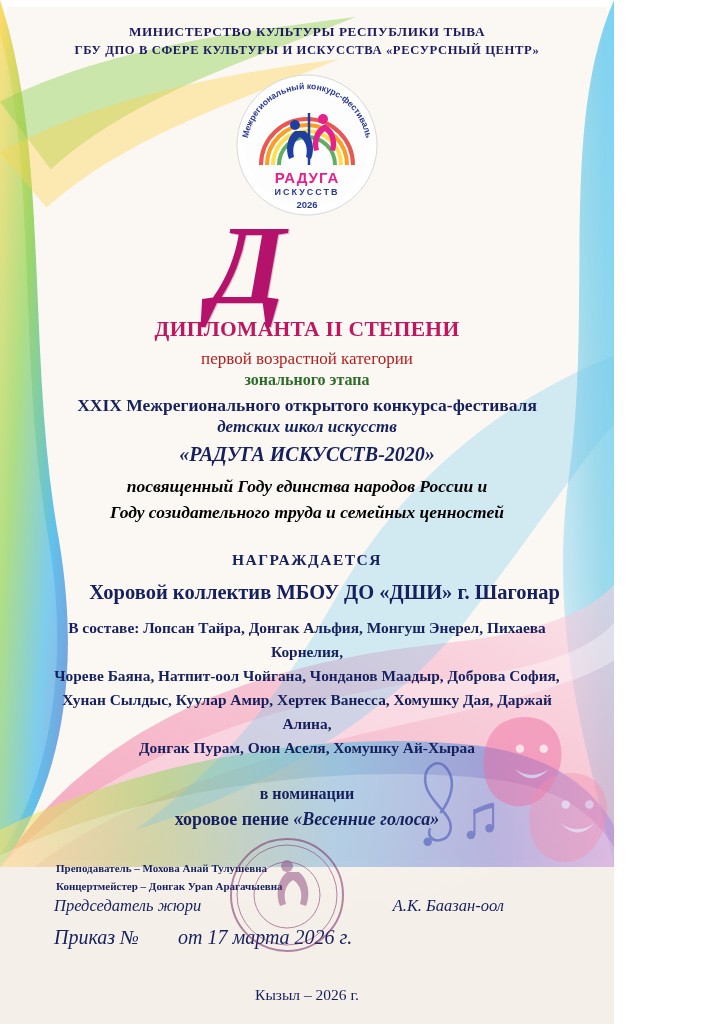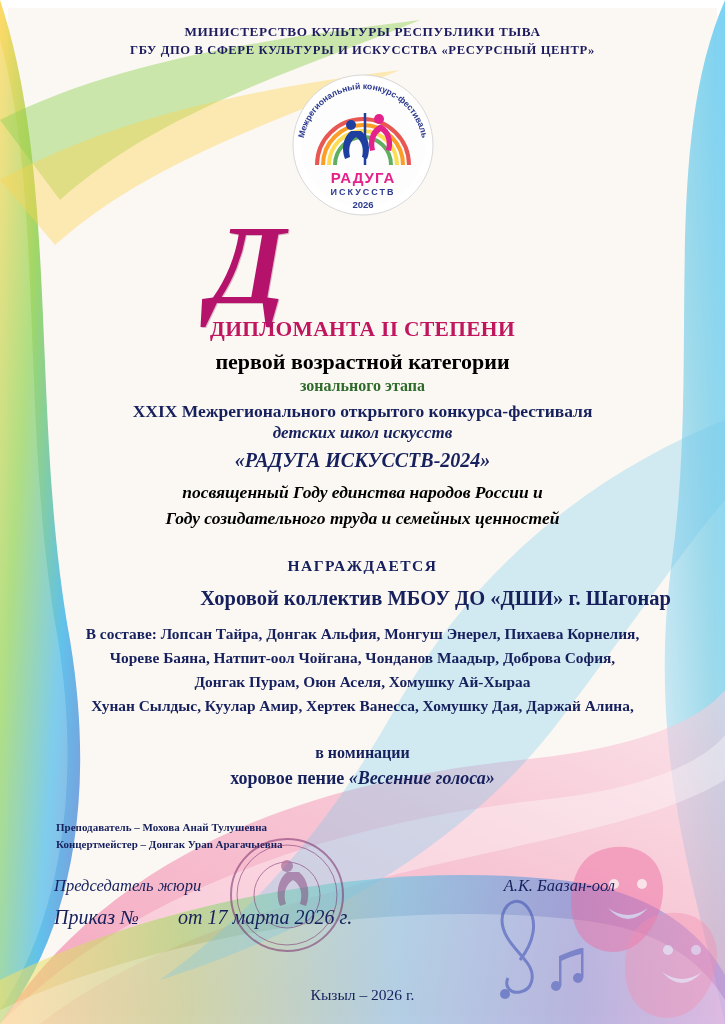--- a/index.html
+++ b/index.html
@@ -5,21 +5,21 @@
   html, body {
     margin: 0;
     padding: 0;
     background: #ffffff;
   }
   body {
     font-family: "Liberation Serif", serif;
   }
   .page {
     position: relative;
-    width: 725px;
+    width: 614px;
     height: 1024px;
     overflow: hidden;
     background: #f7f3ee;
   }
 
   
   .bg-base {
     position: absolute;
     inset: 0;
     background:
@@ -92,23 +92,23 @@
 
   .deg {
     margin-top: 6px;
     font-weight: bold;
     font-size: 21.5px;
     color: #c0165e;
     letter-spacing: 0.3px;
   }
   .agecat {
     margin-top: 7px;
-    font-weight: bold;
-    font-size: 22px;
-    color: #000000;
+    font-weight: normal;
+    font-size: 17px;
+    color: #b91c1c;
   }
   .stage {
     margin-top: 2px;
     font-weight: bold;
     font-size: 16px;
     color: #2e6b2a;
   }
   .fest-line1 {
     margin-top: 6px;
     font-weight: bold;
@@ -181,21 +181,20 @@
     margin-top: 30px;
     text-align: left;
     padding-left: 2px;
     font-weight: bold;
     font-size: 11px;
     line-height: 1.6;
     color: #16205c;
   }
 
   .signature-block {
-    margin-top: 22px;
     position: relative;
     height: 70px;
     text-align: left;
   }
   .sig-chair {
     font-style: italic;
     font-size: 16.5px;
     color: #16205c;
   }
   .sig-order {
@@ -362,34 +361,34 @@
 
     <div class="diploma-word">
       <span class="d-big">Д</span>
     </div>
 
     <div class="deg">ДИПЛОМАНТА II СТЕПЕНИ</div>
     <div class="agecat">первой возрастной категории</div>
     <div class="stage">зонального этапа</div>
     <div class="fest-line1">XXIX Межрегионального открытого конкурса-фестиваля</div>
     <div class="fest-line2">детских школ искусств</div>
-    <div class="fest-name">«РАДУГА ИСКУССТВ-2024»</div>
+    <div class="fest-name">«РАДУГА ИСКУССТВ-2020»</div>
     <div class="dedic">
       <div>посвященный Году единства народов России и</div>
       <div>Году созидательного труда и семейных ценностей</div>
     </div>
 
     <div class="awarded">НАГРАЖДАЕТСЯ</div>
     <div class="recipient">Хоровой коллектив МБОУ ДО «ДШИ» г. Шагонар</div>
 
     <div class="members">
       <div>В составе: Лопсан Тайра, Донгак Альфия, Монгуш Энерел, Пихаева Корнелия,</div>
       <div>Чореве Баяна, Натпит-оол Чойгана, Чонданов Маадыр, Доброва София,</div>
+      <div>Хунан Сылдыс, Куулар Амир, Хертек Ванесса, Хомушку Дая, Даржай Алина,</div>
       <div>Донгак Пурам, Оюн Аселя, Хомушку Ай-Хыраа</div>
-      <div>Хунан Сылдыс, Куулар Амир, Хертек Ванесса, Хомушку Дая, Даржай Алина,</div>
     </div>
 
     <div class="nomination-label">в номинации</div>
     <div class="nomination-value">
       <span>хоровое пение</span>
       <em>«Весенние голоса»</em>
     </div>
 
     <div class="teachers">
       <div>Преподаватель – Мохова Анай Тулушевна</div>

